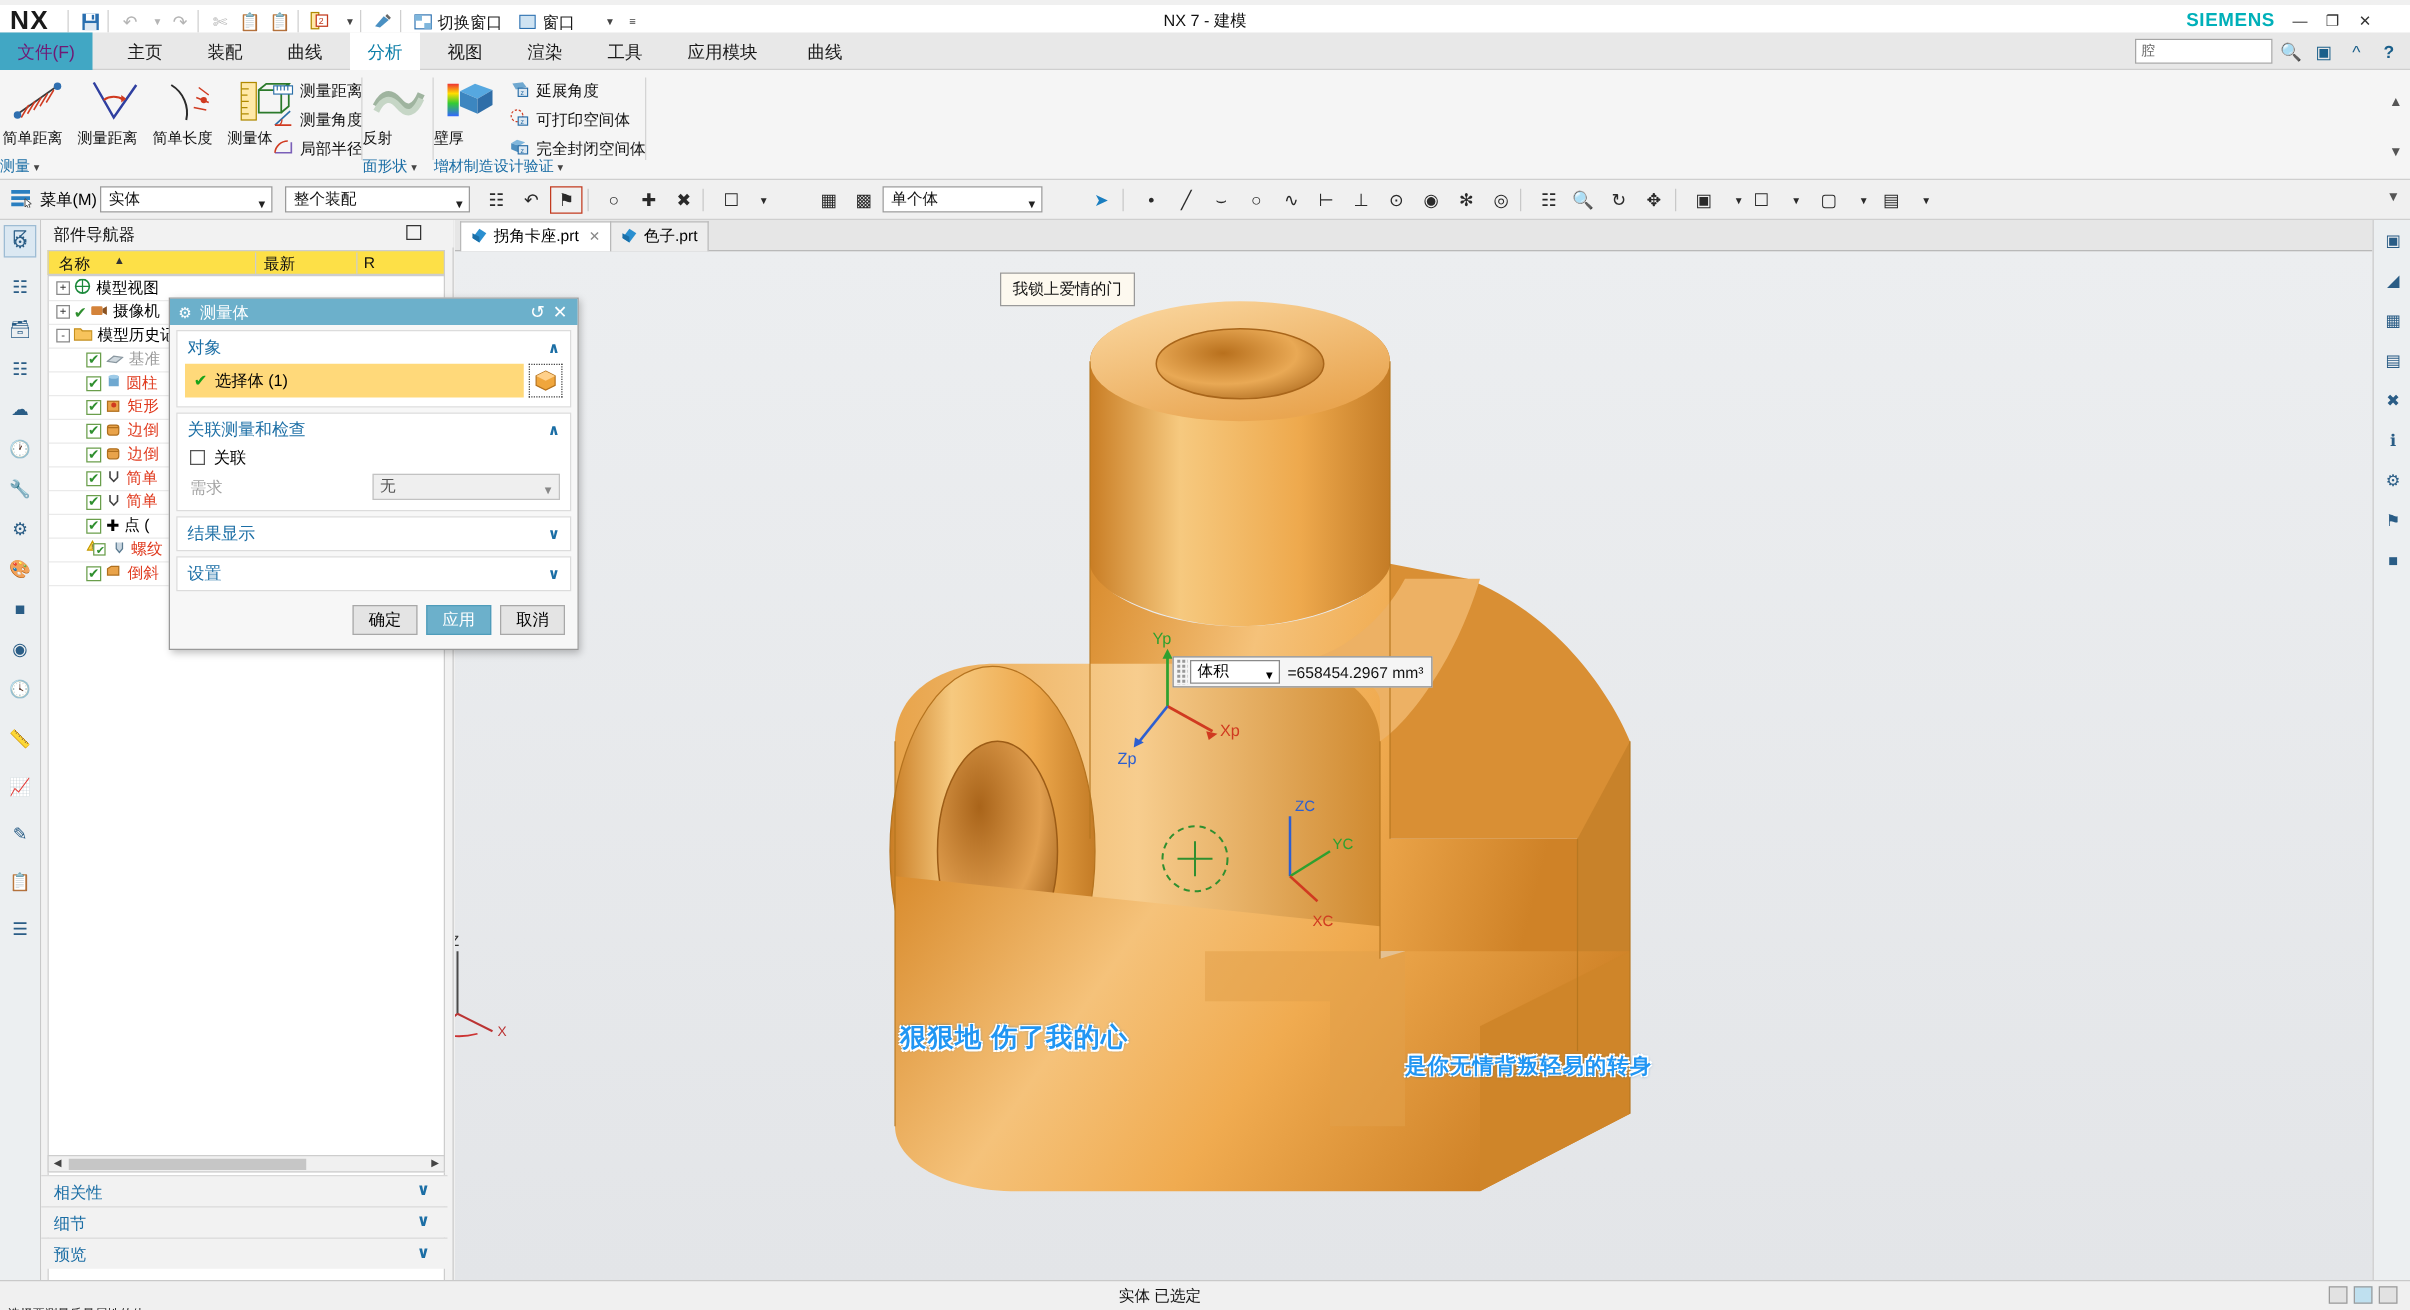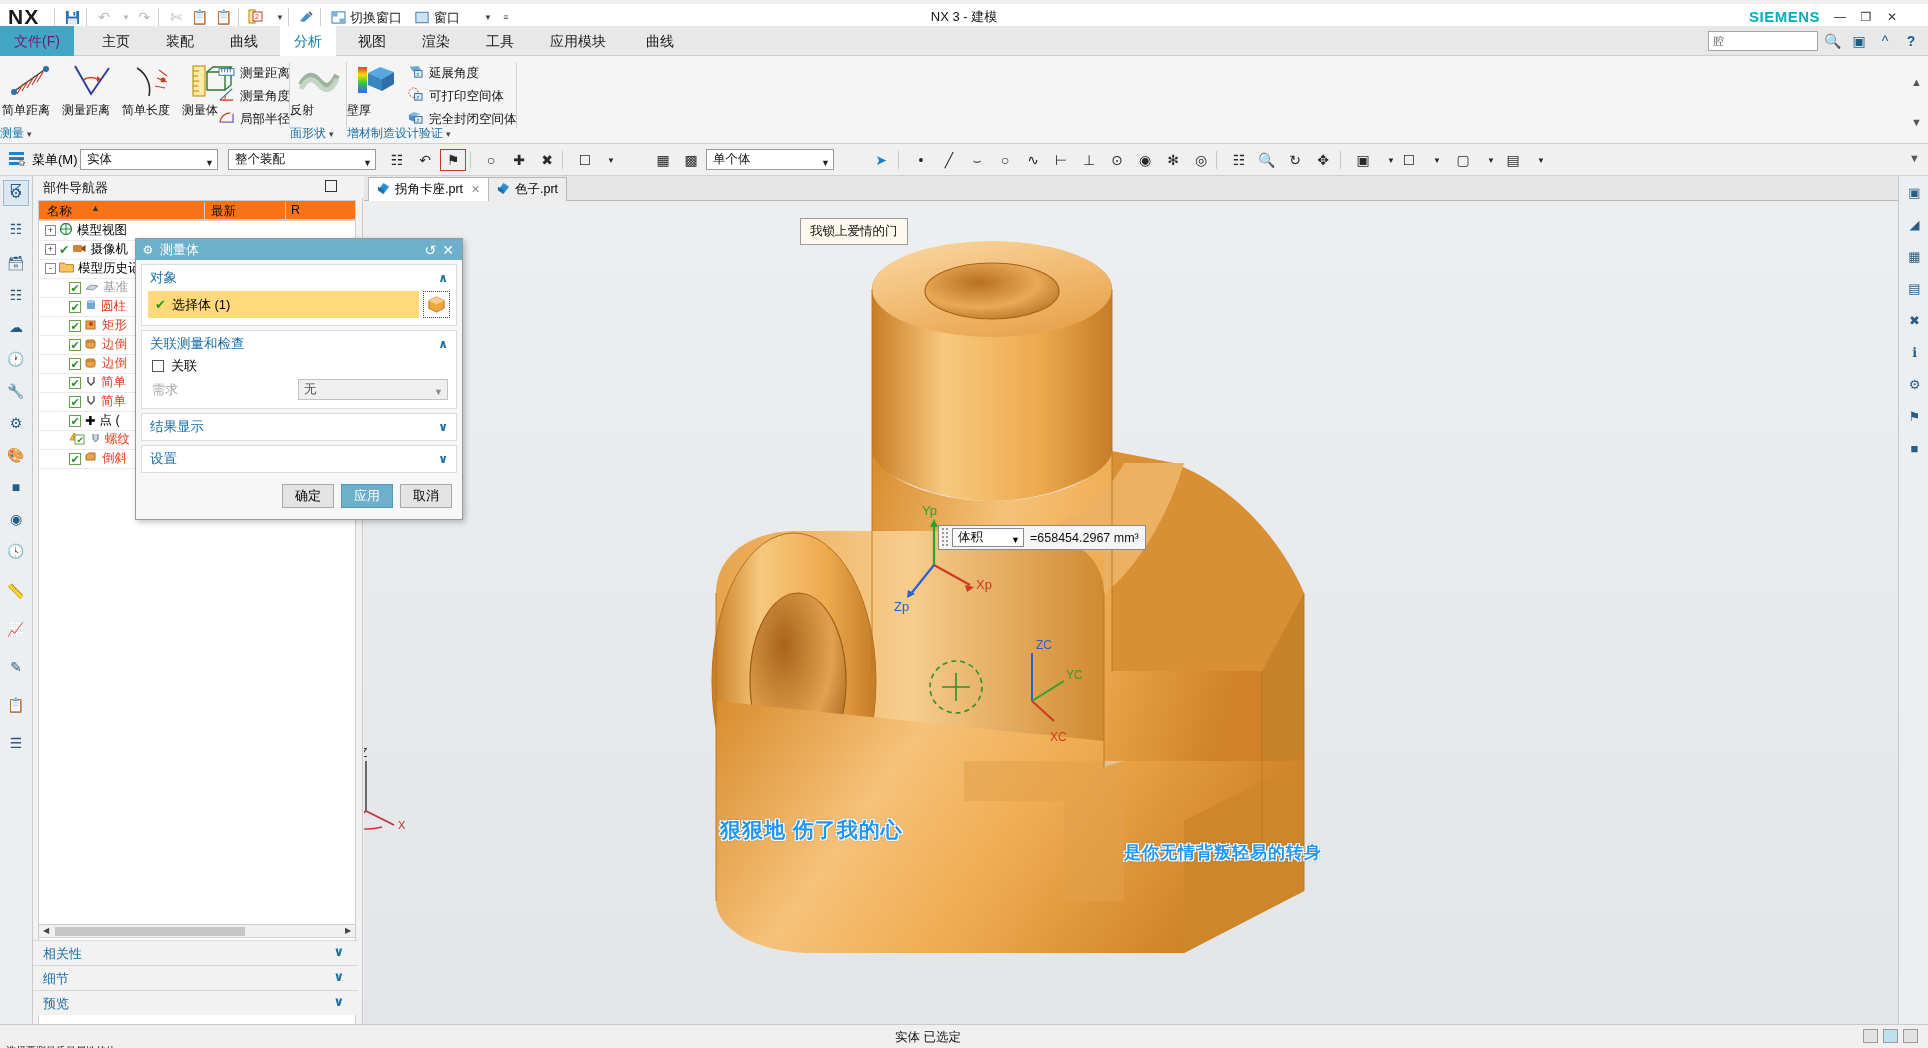--- a/index.html
+++ b/index.html
@@ -50,21 +50,21 @@
   
   .rail{position:absolute;left:0;top:176px;width:33px;height:848px;background:#eceff1;border-right:1px solid #c9c9c9;}
   .rail .ri{position:absolute;left:3px;width:26px;height:26px;display:flex;align-items:center;justify-content:center;font-size:14px;color:#2a5d86;}
   .rail .ri.sel{background:#dbe8f2;border:1px solid #9dbcd4;}
 
   
   .pnav{position:absolute;left:33px;top:176px;width:330px;height:848px;background:#f2f2f2;border-right:1px solid #c9c9c9;}
   .pnav-hd{position:absolute;left:0;top:0;width:330px;height:22px;background:#f2f2f2;}
   .pnav-hd .t{position:absolute;left:10px;top:3px;font-size:13px;color:#111;}
   .pnav-hd .dock{position:absolute;right:26px;top:4px;width:12px;height:12px;border:1.5px solid #333;}
-  .cols{position:absolute;left:5px;top:24px;width:318px;height:20px;background:#f97316;border:1px solid #cdcdcd;}
+  .cols{position:absolute;left:5px;top:24px;width:318px;height:20px;background:#fde047;border:1px solid #cdcdcd;}
   .col{position:absolute;top:2px;font-size:12.5px;color:#111;}
   .colsep{position:absolute;top:1px;width:1px;height:17px;background:#cdcdcd;}
   .tree{position:absolute;left:5px;top:44px;width:318px;height:810px;background:#fff;border:1px solid #cdcdcd;overflow:hidden;}
   .trow{position:absolute;left:0;height:19px;display:flex;align-items:center;white-space:nowrap;font-size:12.5px;}
   .tree .sepline{position:absolute;left:0;width:318px;height:1px;background:#eaeaea;}
   .exp{width:11px;height:11px;border:1px solid #888;background:#fff;font-size:9px;line-height:9px;text-align:center;color:#333;margin-right:3px;}
   .chk{width:12px;height:12px;background:#fff;border:1px solid #6a9e4b;color:#2f8f2f;font-size:11px;line-height:10px;text-align:center;margin-right:4px;font-weight:bold;}
   .hsb{position:absolute;left:5px;bottom:86px;width:318px;height:14px;background:#f0f0f0;border:1px solid #cdcdcd;}
   .hsb .thumb{position:absolute;left:16px;top:2px;width:190px;height:9px;background:#c6c6c6;}
   .hsb .ar{position:absolute;top:1px;width:12px;height:11px;font-size:8px;text-align:center;color:#444;}
@@ -186,21 +186,21 @@
     <div class="tb-txt" style="left:350px">切换窗口</div>
     <div class="tb-ic" style="left:412px">
       <svg width="14" height="13" viewBox="0 0 16 14">
           <rect x="1" y="1" width="14" height="12" fill="#cfe3f2" stroke="#2a6fb0"></rect>
         </svg>
     </div>
     <div class="tb-txt" style="left:434px">窗口</div>
     <div class="tb-ic" style="left:478px;font-size:8px">▼</div>
     <div class="tb-ic" style="left:496px;font-size:9px">≡</div>
 
-    <div class="win-title">NX 3 - 建模</div>
+    <div class="win-title">NX 7 - 建模</div>
     <div class="siemens">SIEMENS</div>
     <div class="wbtn" style="right:78px">—</div>
     <div class="wbtn" style="right:52px">❐</div>
     <div class="wbtn" style="right:26px">✕</div>
   </div>
 
   <div class="menubar">
     <div class="mtab file" style="left:0px">文件(F)</div>
     <div class="mtab" style="left:88px">主页</div>
     <div class="mtab" style="left:152px">装配</div>

